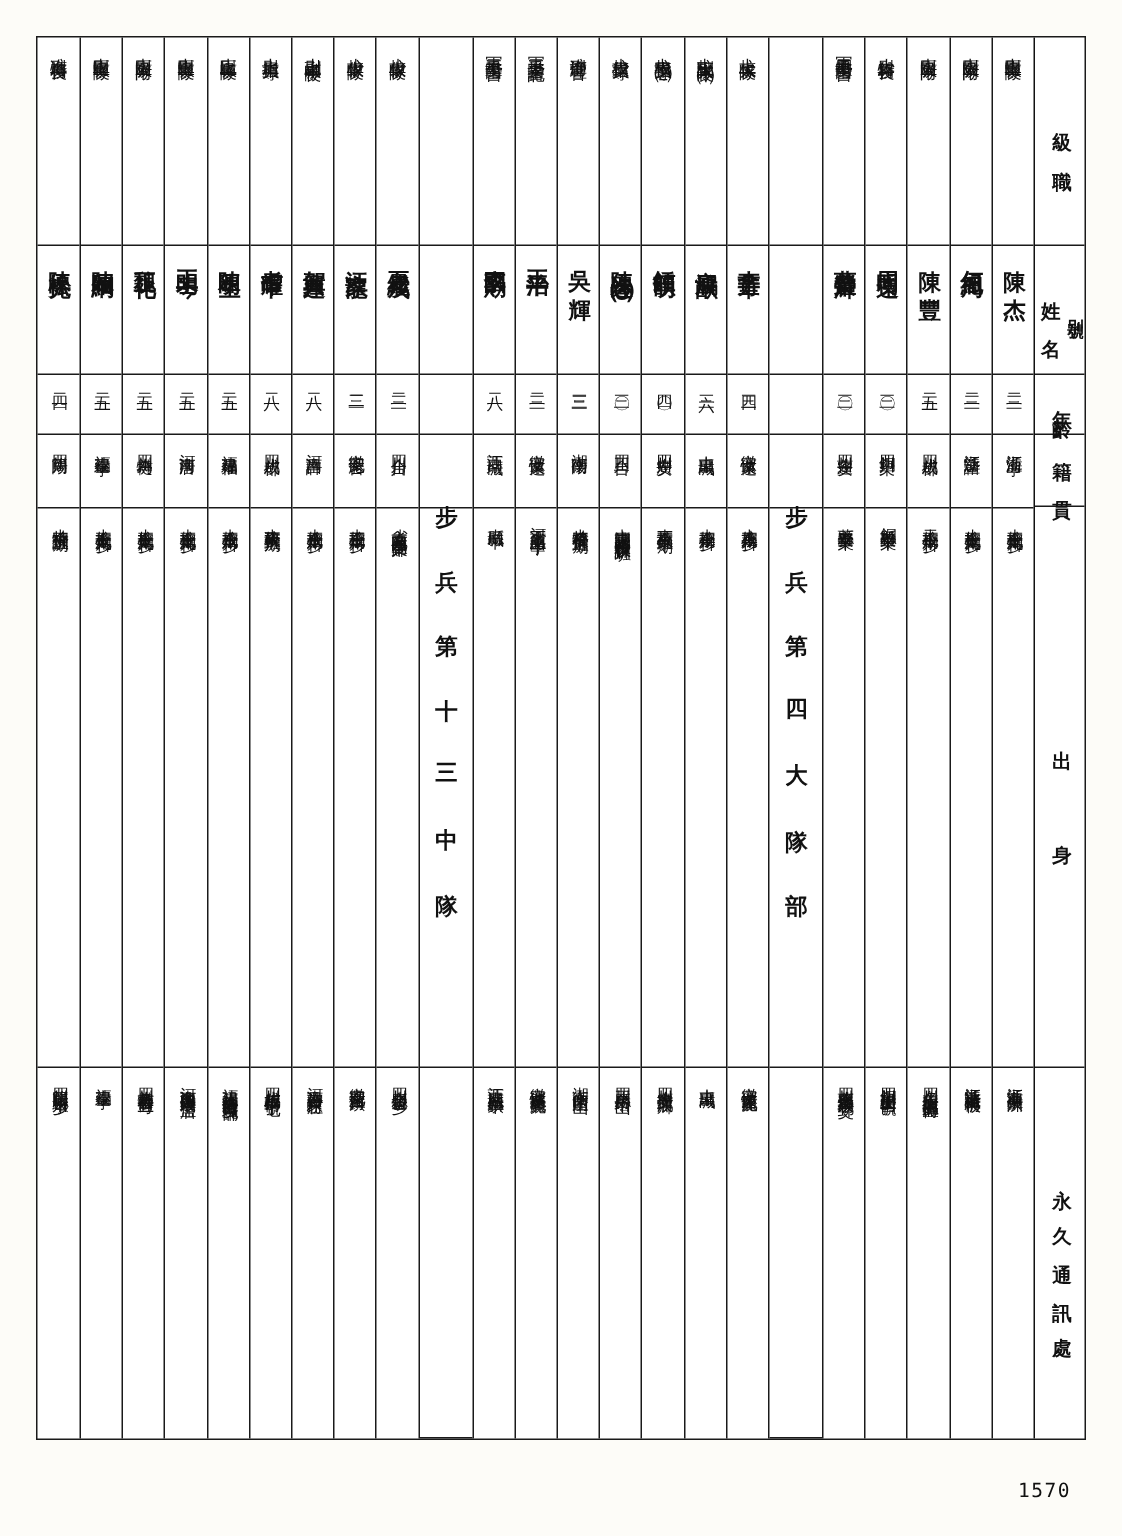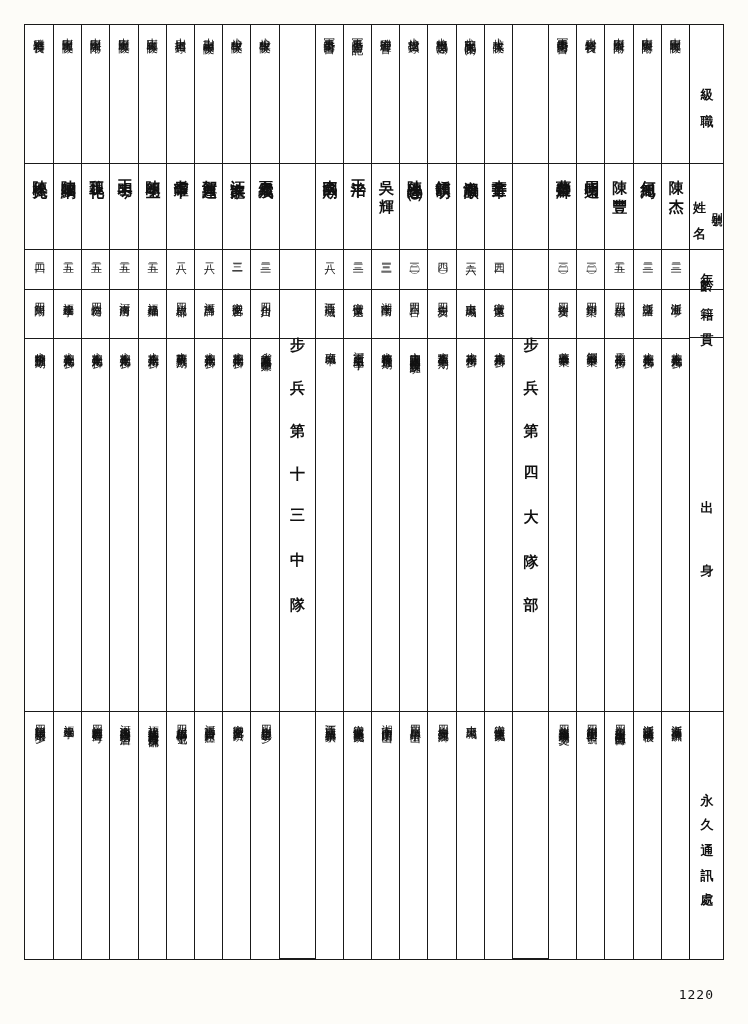--- a/index.html
+++ b/index.html
@@ -577,14 +577,14 @@
           <div class="v origin-txt">四川簡陽</div>
         </div>
         <div class="cell r-edu">
           <div class="v edu-txt">本校特訓班三期</div>
         </div>
         <div class="cell r-addr">
           <div class="v addr-txt">四川簡陽縣塔水乡</div>
         </div>
       </div>
     </div>
-  <div id="page-number">1220</div>
+  <div id="page-number">1570</div>
 </div>
 
 </body></html>

